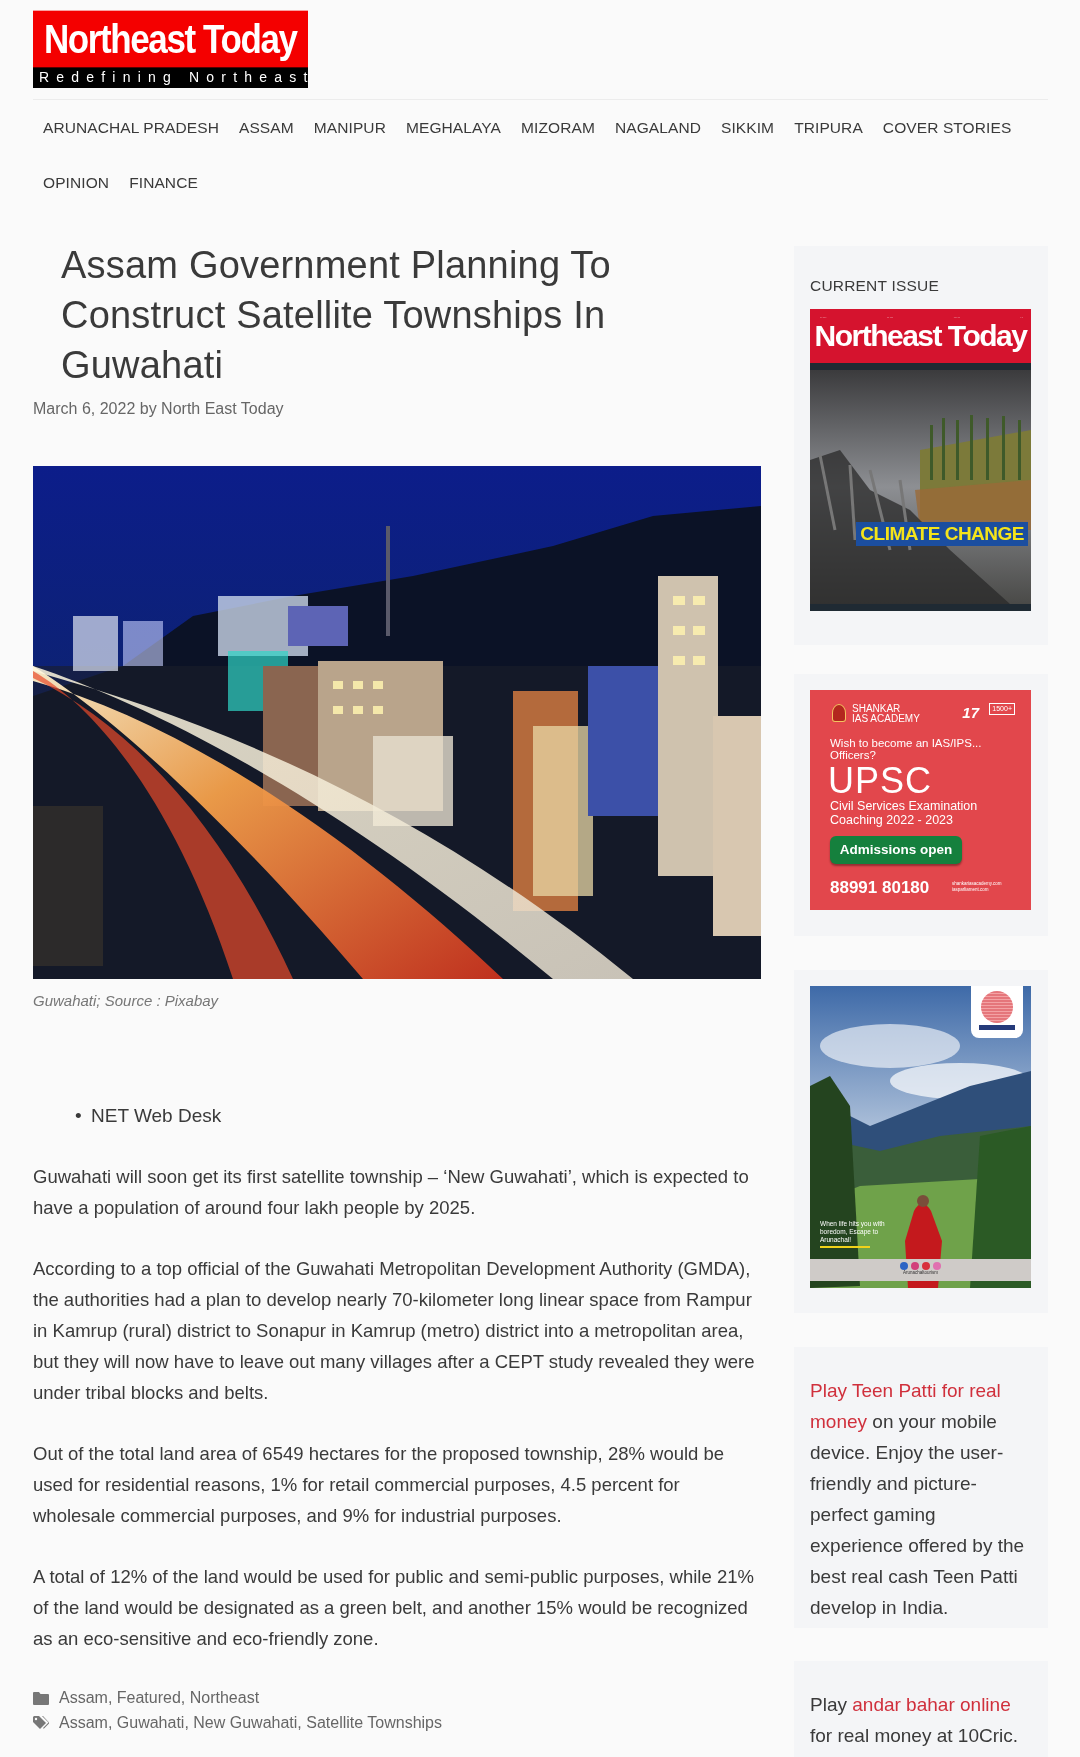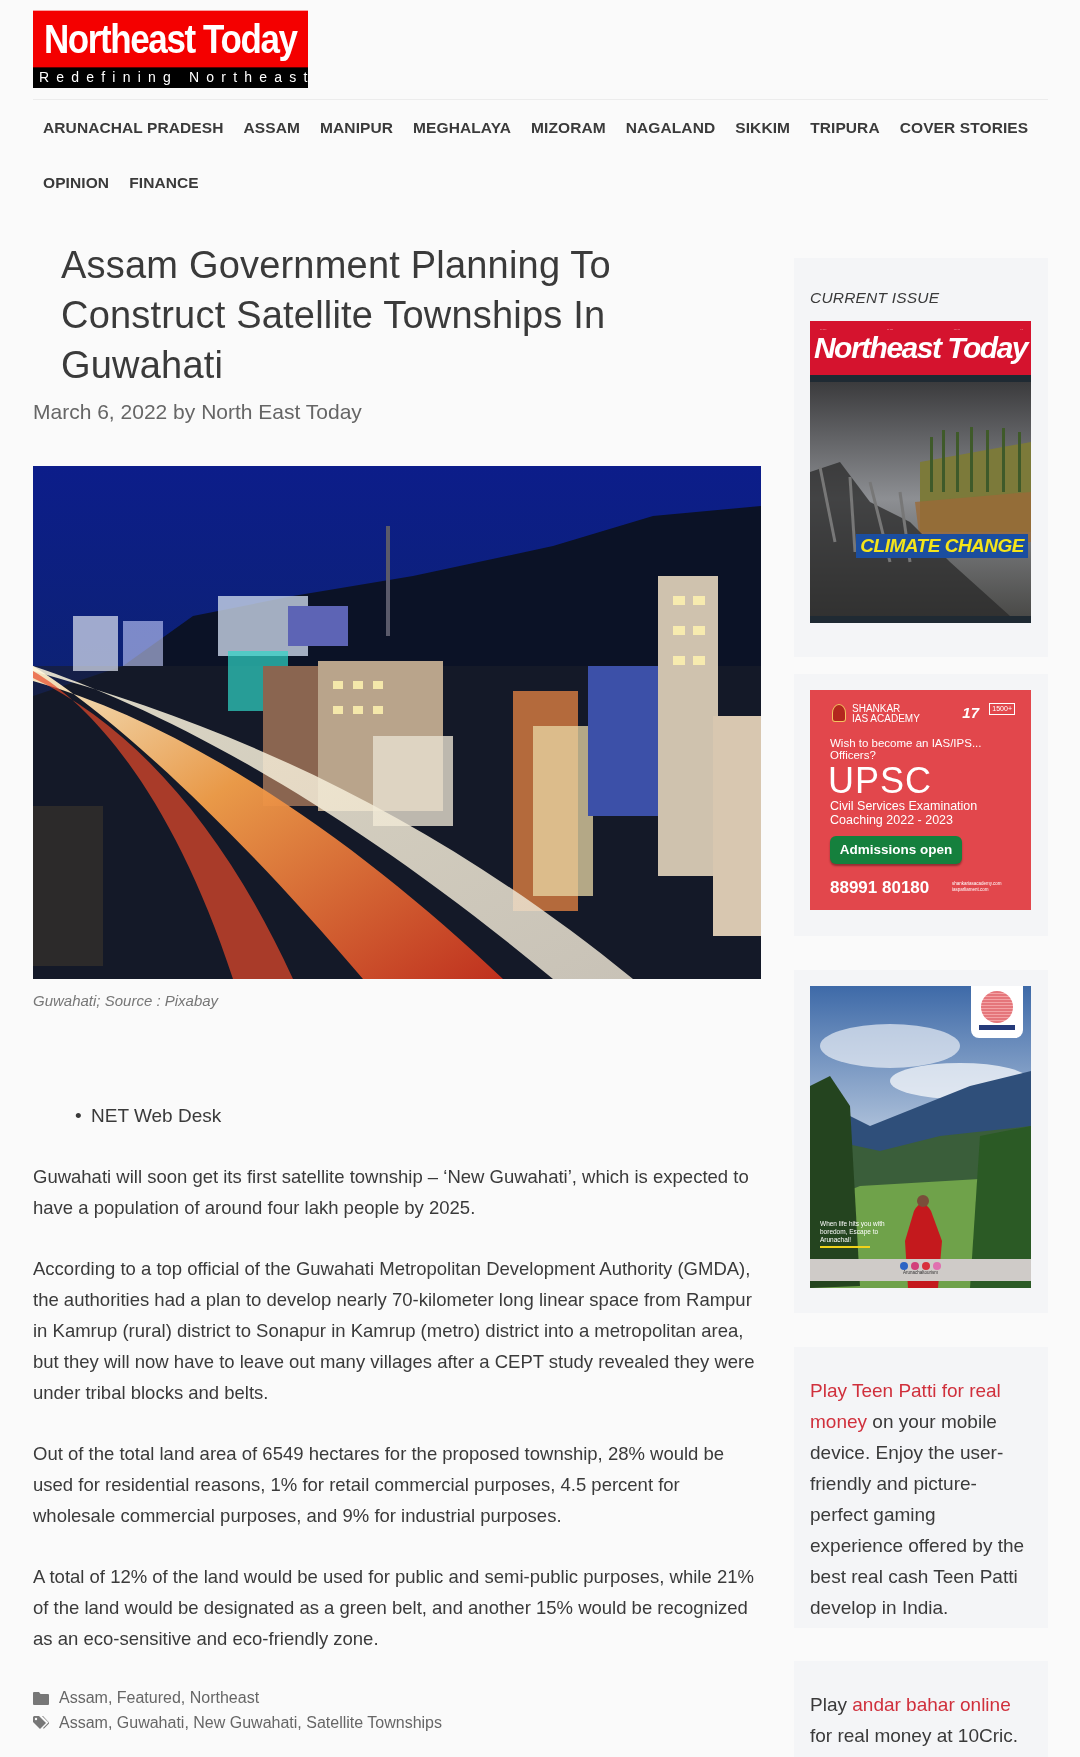--- a/index.html
+++ b/index.html
@@ -14,26 +14,26 @@
   
   .logo { position: absolute; left: 33px; top: 12px; width: 275px; height: 76px; display: block; text-decoration: none; }
   .logo-top { height: 54px; background: #f40000; color: #fff; font-family: "Liberation Sans", sans-serif; font-weight: bold; font-size: 38px; letter-spacing: -1.5px; text-align: center; line-height: 54px; transform: scaleY(1.05); }
   .logo-top span { display:inline-block; transform: scaleX(0.92); }
   .logo-bottom { height: 22px; background: #000; color: #fff; font-size: 14px; letter-spacing: 7.2px; line-height: 22px; padding-left: 6px; white-space: nowrap; overflow: hidden; }
 
   .header-divider { position: absolute; left: 33px; top: 99px; width: 1015px; height: 1px; background: #ececec; }
 
   
   .nav { position: absolute; left: 33px; top: 100px; width: 1015px; display: flex; flex-wrap: wrap; }
-  .nav a { display: block; padding: 0 10px; height: 55px; line-height: 55px; font-size: 15.5px; font-weight: 700; color: #3a3a3a; text-decoration: none; letter-spacing: 0.1px; white-space: nowrap; }
+  .nav a { display: block; padding: 0 10px; height: 55px; line-height: 55px; font-size: 15.5px; font-weight: 400; color: #3a3a3a; text-decoration: none; letter-spacing: 0.1px; white-space: nowrap; }
 
   
   .article { position: absolute; left: 33px; top: 240px; width: 730px; }
   .title { font-size: 38px; font-weight: normal; line-height: 50px; color: #3a3a3a; letter-spacing: 0.2px; margin-left: 28px; }
-  .meta { margin-top: 10px; font-size: 21px; color: #666; }
+  .meta { margin-top: 10px; font-size: 16px; color: #666; }
   .meta a { color: #666; text-decoration: none; }
 
   .hero { position: absolute; left: 33px; top: 466px; width: 728px; height: 513px; overflow: hidden; }
   .hero svg { display: block; }
   .caption { position: absolute; left: 33px; top: 992px; font-size: 15px; font-style: italic; color: #777; }
 
   .byline-list { position: absolute; left: 33px; top: 1103px; width: 728px; list-style: none; }
   .byline-list li { padding-left: 58px; font-size: 19px; color: #3a3a3a; position: relative; line-height: 26px; }
   .byline-list li::before { content: "•"; position: absolute; left: 42px; }
 
@@ -213,21 +213,21 @@
     <a>Assam</a>
       <span>,&nbsp;</span>
     <a>Guwahati</a>
       <span>,&nbsp;</span>
     <a>New Guwahati</a>
       <span>,&nbsp;</span>
     <a>Satellite Townships</a>
   </div>
 </div>
 
-<aside class="widget" style="top:258px; height:399px;font-style:italic;">
+<aside class="widget" style="top:246px; height:399px;">
   <h2 class="widget-title">CURRENT ISSUE</h2>
   <div class="cover">
     <div class="cover-head">
       <div class="cover-tiny">
           <span>·····</span>
           <span>·····</span>
           <span>·····</span>
           <span>··</span>
         </div>
       <div class="cover-name">Northeast Today</div>

